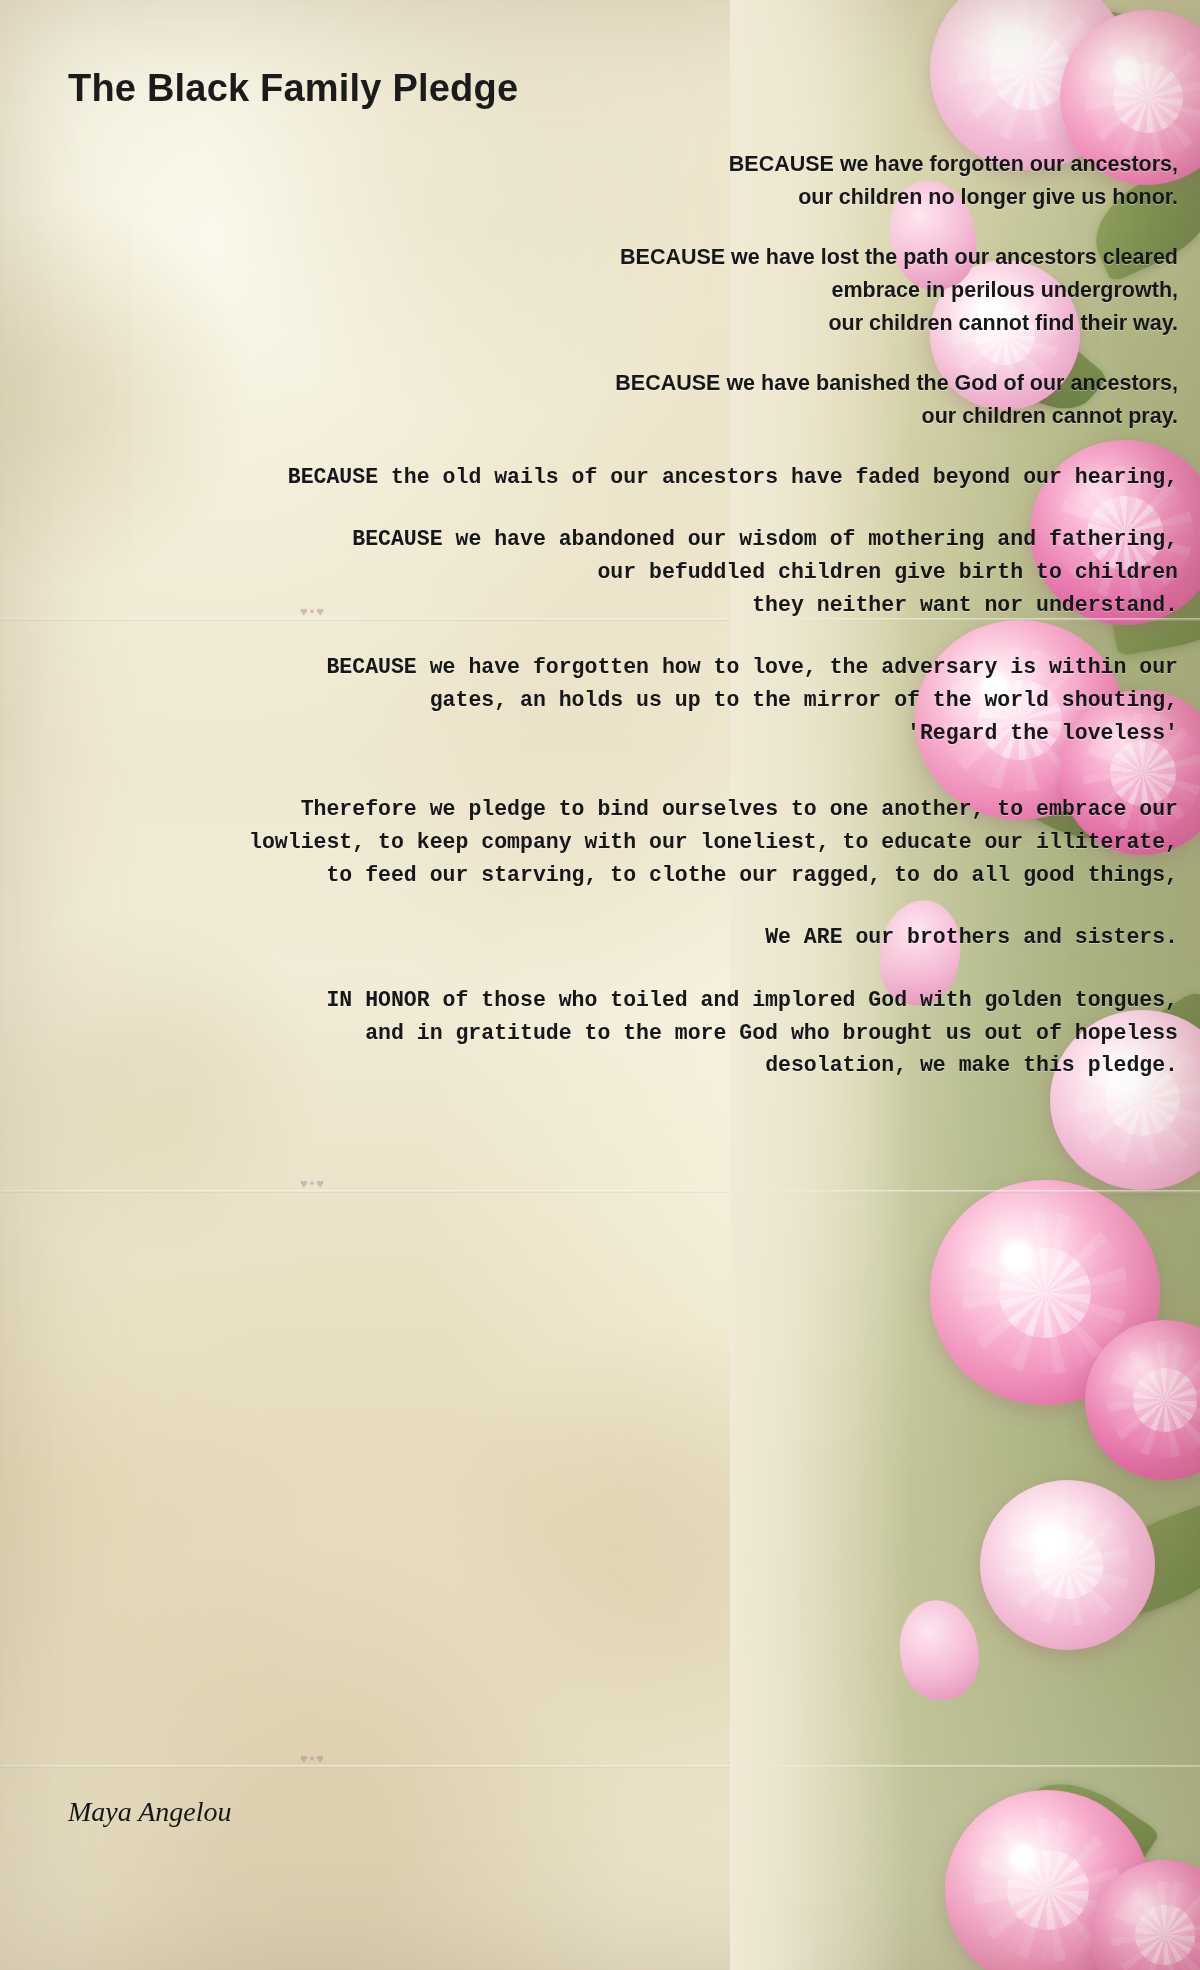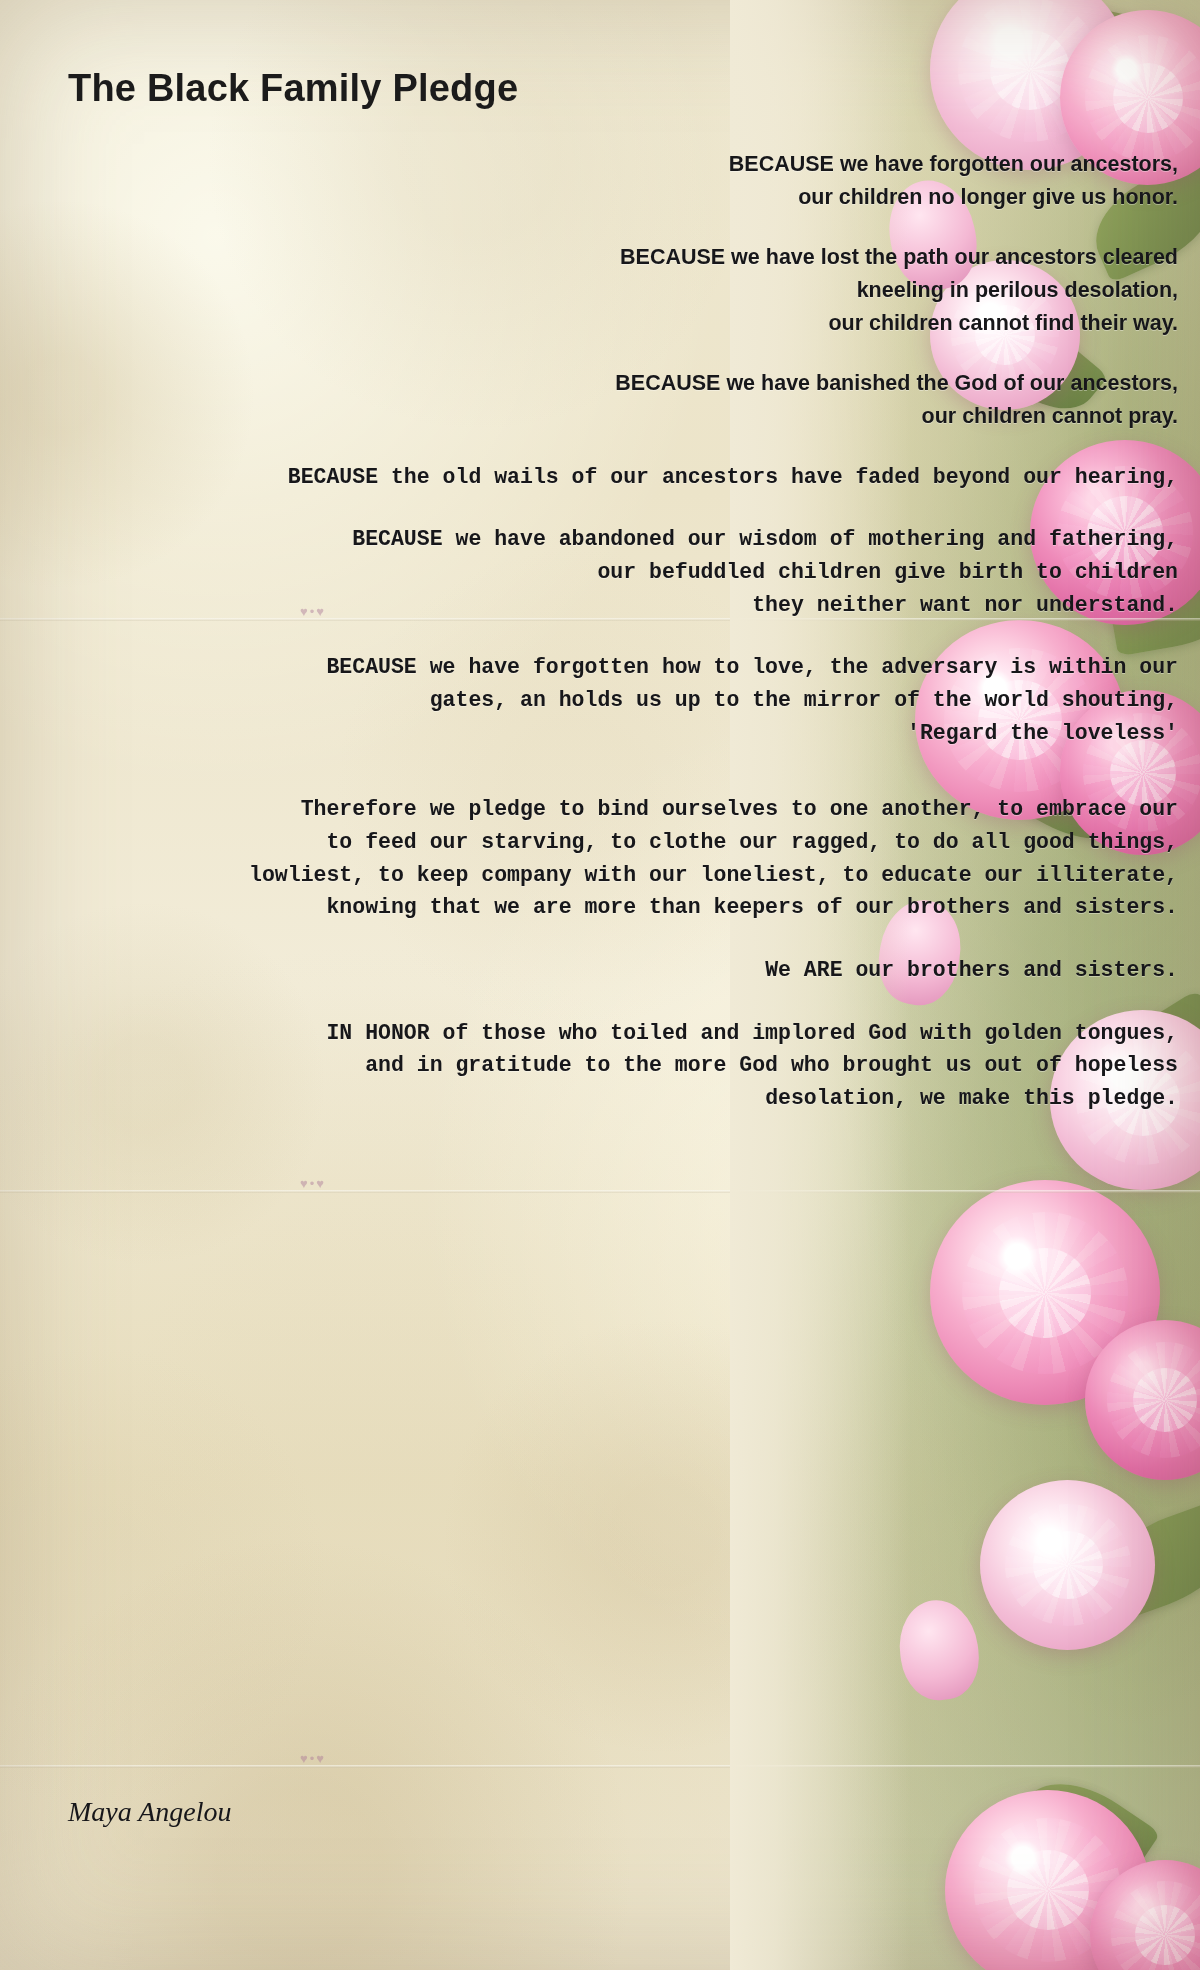--- a/index.html
+++ b/index.html
@@ -241,21 +241,21 @@
 
     <div class="poem-body">
 
       <div class="stanza">
         <div class="line">BECAUSE we have forgotten our ancestors,</div>
         <div class="line">our children no longer give us honor.</div>
       </div>
 
       <div class="stanza">
         <div class="line">BECAUSE we have lost the path our ancestors cleared</div>
-        <div class="line">kneeling in perilous desolation,</div>
+        <div class="line">embrace in perilous undergrowth,</div>
         <div class="line">our children cannot find their way.</div>
       </div>
 
       <div class="stanza">
         <div class="line">BECAUSE we have banished the God of our ancestors,</div>
         <div class="line">our children cannot pray.</div>
       </div>
 
       <div class="stanza wide">
         <div class="line">BECAUSE the old wails of our ancestors have faded beyond our hearing,</div>
@@ -268,23 +268,22 @@
       </div>
 
       <div class="stanza wide">
         <div class="line">BECAUSE we have forgotten how to love, the adversary is within our</div>
         <div class="line">gates, an holds us up to the mirror of the world shouting,</div>
         <div class="line">'Regard the loveless'</div>
       </div>
 
       <div class="stanza wide" style="margin-top:44px;">
         <div class="line">Therefore we pledge to bind ourselves to one another, to embrace our</div>
+        <div class="line">lowliest, to keep company with our loneliest, to educate our illiterate,</div>
         <div class="line">to feed our starving, to clothe our ragged, to do all good things,</div>
-        <div class="line">lowliest, to keep company with our loneliest, to educate our illiterate,</div>
-        <div class="line">knowing that we are more than keepers of our brothers and sisters.</div>
       </div>
 
       <div class="stanza wide">
         <div class="line">We ARE our brothers and sisters.</div>
       </div>
 
       <div class="stanza wide">
         <div class="line">IN HONOR of those who toiled and implored God with golden tongues,</div>
         <div class="line">and in gratitude to the more God who brought us out of hopeless</div>
         <div class="line">desolation, we make this pledge.</div>

